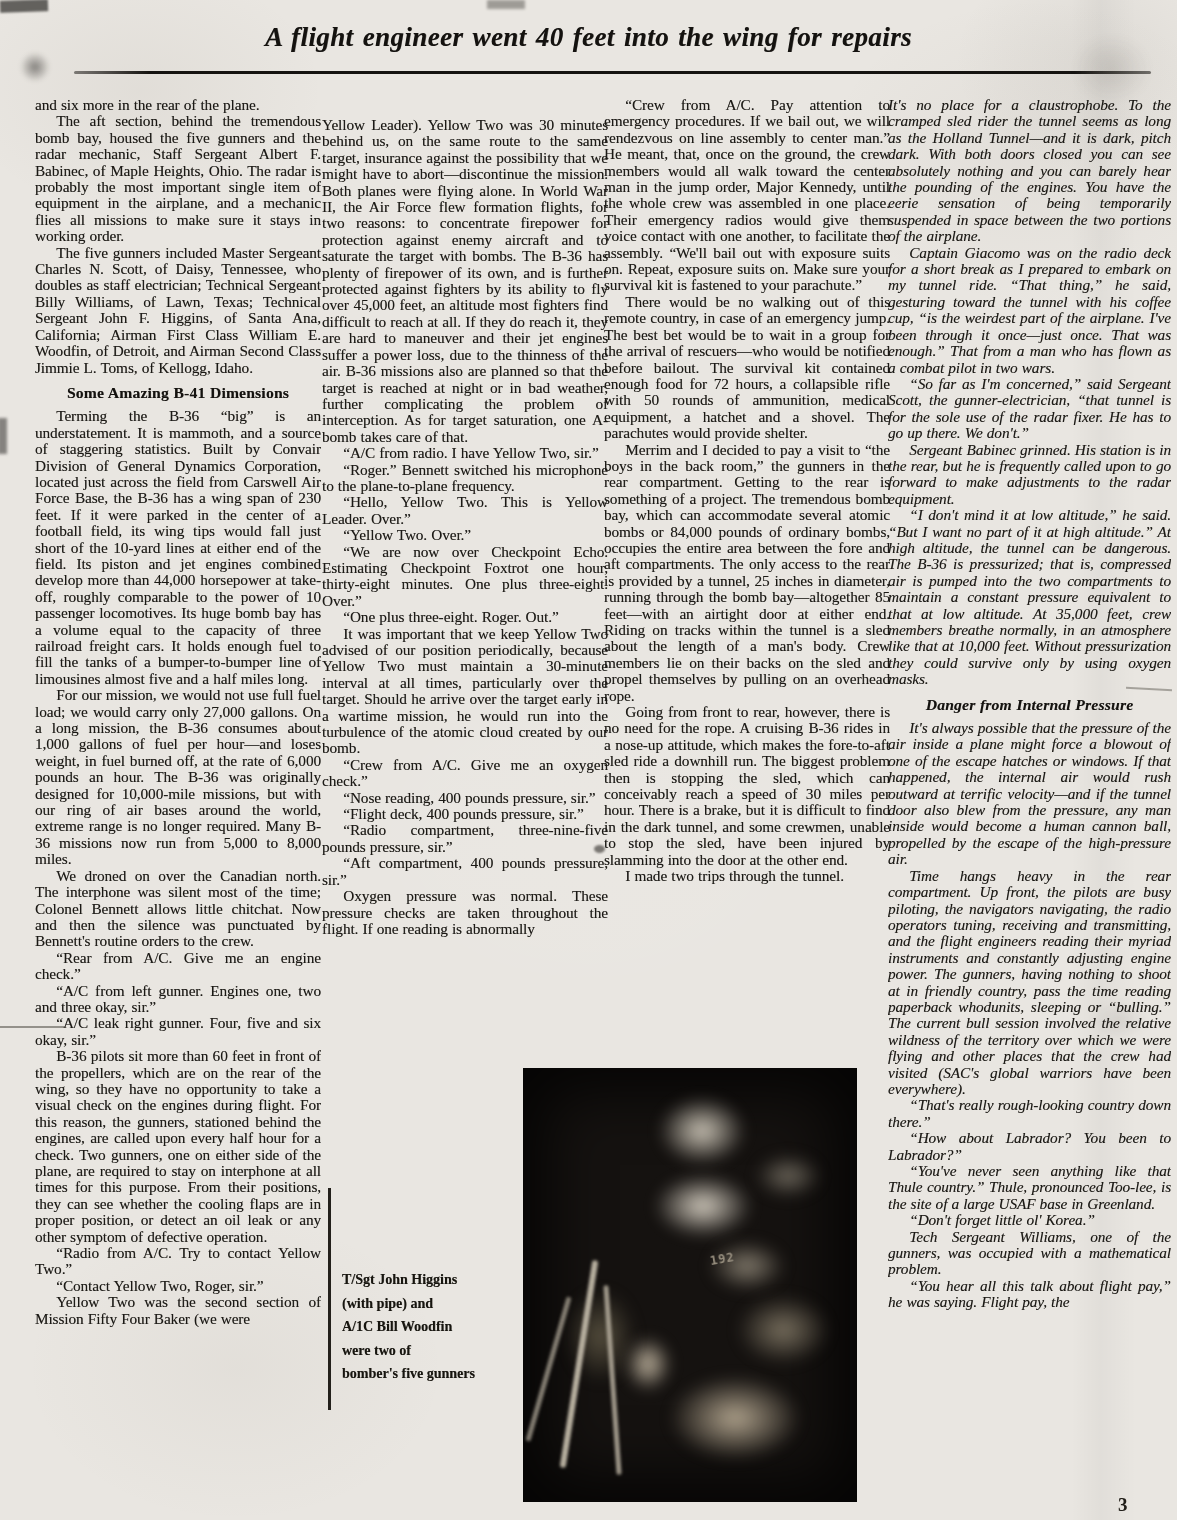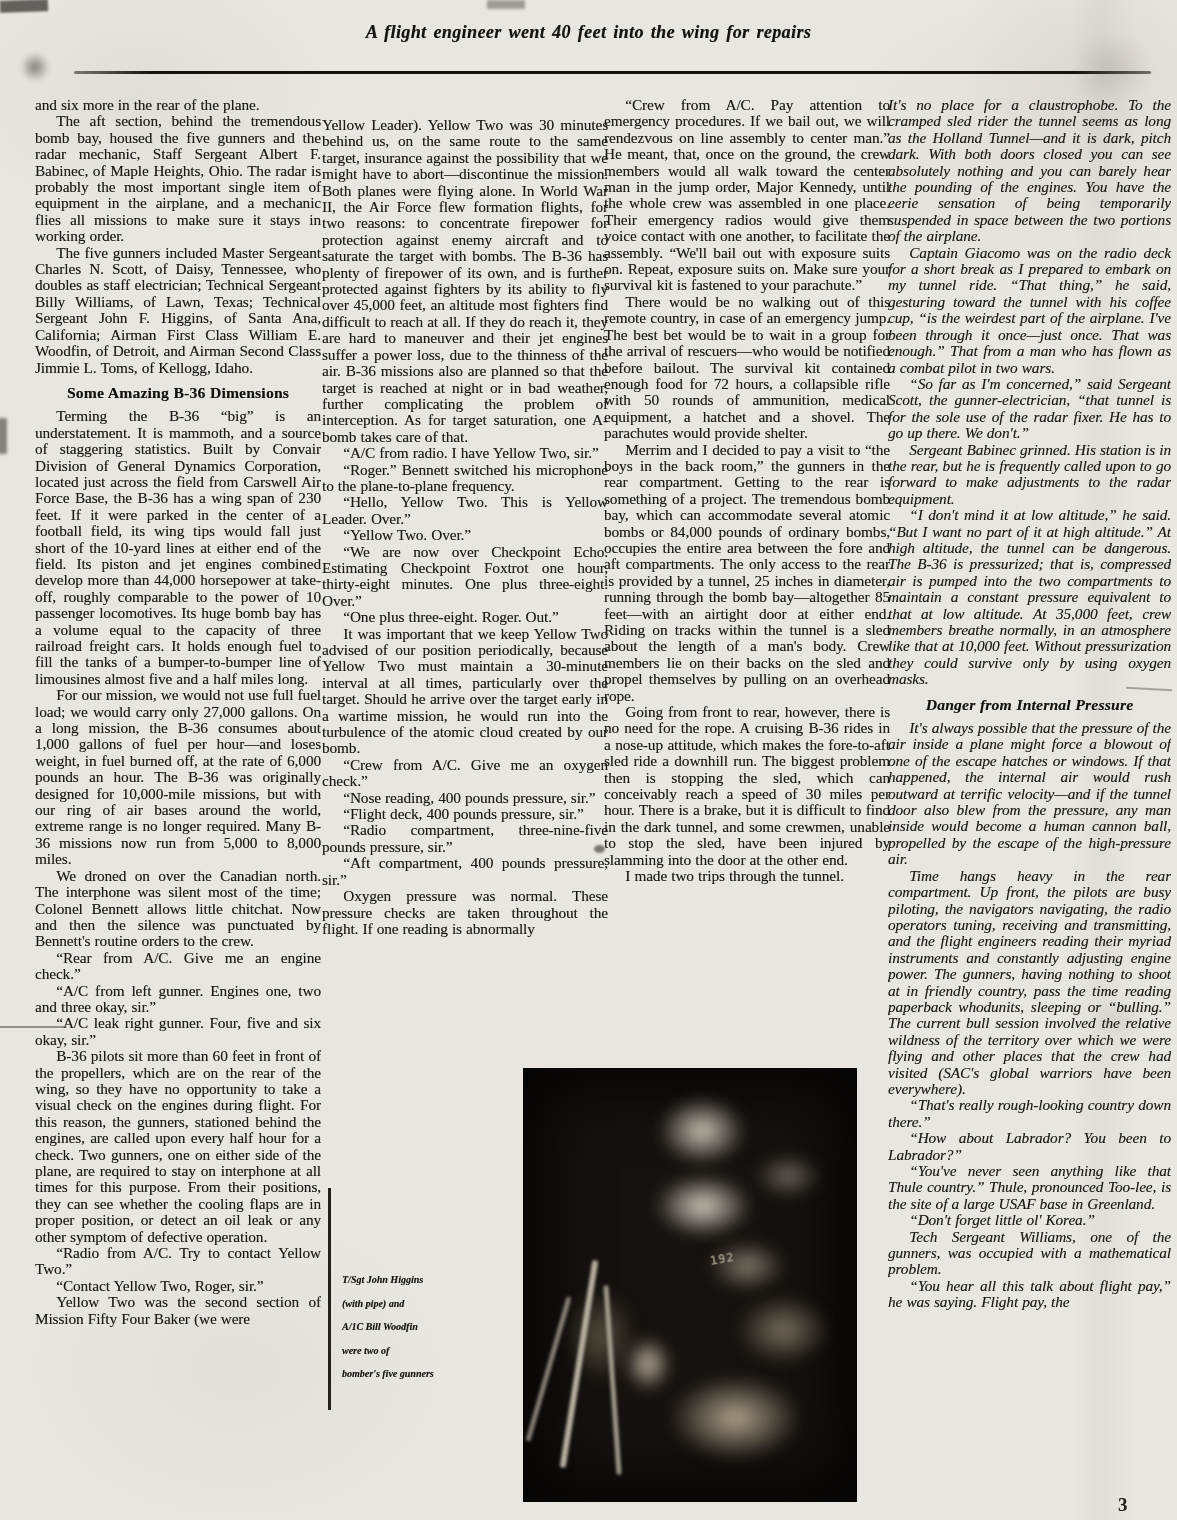--- a/index.html
+++ b/index.html
@@ -12,21 +12,21 @@
       radial-gradient(420px 300px at 50% 55%, rgba(255,255,255,.05), transparent 70%),
       radial-gradient(300px 220px at 20% 90%, rgba(120,110,95,.06), transparent 70%),
       radial-gradient(200px 160px at 93% 4%, rgba(90,85,75,.08), transparent 70%),
       linear-gradient(90deg, transparent 91%, rgba(0,0,0,.035) 93.5%, transparent 96.5%);
     font-family:"Liberation Serif","DejaVu Serif",serif;
     color:#1b1915;
   }
   .headline{
     position:absolute;top:22px;left:0;width:100%;margin:0;
     text-align:center;font-style:italic;font-weight:bold;
-    font-size:18px;letter-spacing:.4px;word-spacing:2px;color:#14120f;
+    font-size:27px;letter-spacing:.4px;word-spacing:2px;color:#14120f;
     text-shadow:.4px .4px 0 rgba(20,18,15,.5);
   }
   .headline-rule{
     position:absolute;top:71px;left:74px;right:26px;height:3px;border-radius:2px;
     background:linear-gradient(90deg, rgba(21,19,16,.5), #151310 7%, #151310 93%, rgba(21,19,16,.55));
   }
   .col{
     position:absolute;top:97px;width:286px;
     font-size:15.2px;line-height:16.4px;text-align:justify;
     word-spacing:.4px;letter-spacing:-.05px;
@@ -42,24 +42,23 @@
   .col h3{
     margin:9px 0 7px;text-align:center;font-size:15.6px;font-weight:bold;
     letter-spacing:.2px;color:#14120f;text-indent:0;
   }
   .caption-rule{
     position:absolute;left:328px;top:1188px;width:2.5px;height:222px;
     background:#23201b;
   }
   .caption{
     position:absolute;left:342px;top:1268px;width:172px;
-    font-weight:bold;font-size:10px;line-height:23.5px;
+    font-weight:bold;font-size:14px;line-height:23.5px;
     white-space:pre-line;color:#17150f;
     text-shadow:.3px .3px 0 rgba(23,21,15,.45);
-    font-style:italic;
   }
   .photo{
     position:absolute;left:523px;top:1068px;width:334px;height:434px;
     background:#151210;overflow:hidden;
     box-shadow:inset 0 0 60px 25px rgba(0,0,0,.75);
   }
   .photo .blob{position:absolute;border-radius:50%;filter:blur(7px);}
   .b-top    {left:36%;top:4%;  width:118px;height:92px; background:radial-gradient(closest-side,#cdc6b8,rgba(205,198,184,0) 75%);}
   .b-panels {left:34%;top:22%; width:132px;height:86px; background:radial-gradient(closest-side,#d4cdc0,rgba(212,205,192,0) 75%);}
   .b-frame  {left:66%;top:18%; width:90px;height:60px;  background:radial-gradient(closest-side,#6d675c,rgba(109,103,92,0) 75%);}
@@ -97,21 +96,21 @@
 
 <div class="page">
 
   <h1 class="headline">A flight engineer went 40 feet into the wing for repairs</h1>
   <div class="headline-rule"></div>
 
   <div class="col col1">
       <p class="ni">and six more in the rear of the plane.</p>
       <p>The aft section, behind the tremendous bomb bay, housed the five gunners and the radar mechanic, Staff Sergeant Albert F. Babinec, of Maple Heights, Ohio. The radar is probably the most important single item of equipment in the airplane, and a mechanic flies all missions to make sure it stays in working order.</p>
       <p>The five gunners included Master Sergeant Charles N. Scott, of Daisy, Tennessee, who doubles as staff electrician; Technical Sergeant Billy Williams, of Lawn, Texas; Technical Sergeant John F. Higgins, of Santa Ana, California; Airman First Class William E. Woodfin, of Detroit, and Airman Second Class Jimmie L. Toms, of Kellogg, Idaho.</p>
-      <h3>Some Amazing B-36 Dimensions</h3>
+      <h3>Some Amazing B-41 Dimensions</h3>
       <p>Terming the B-36 “big” is an understatement. It is mammoth, and a source of staggering statistics. Built by Convair Division of General Dynamics Corporation, located just across the field from Carswell Air Force Base, the B-36 has a wing span of 230 feet. If it were parked in the center of a football field, its wing tips would fall just short of the 10-yard lines at either end of the field. Its piston and jet engines combined develop more than 44,000 horsepower at take-off, roughly comparable to the power of 10 passenger locomotives. Its huge bomb bay has a volume equal to the capacity of three railroad freight cars. It holds enough fuel to fill the tanks of a bumper-to-bumper line of limousines almost five and a half miles long.</p>
       <p>For our mission, we would not use full fuel load; we would carry only 27,000 gallons. On a long mission, the B-36 consumes about 1,000 gallons of fuel per hour—and loses weight, in fuel burned off, at the rate of 6,000 pounds an hour. The B-36 was originally designed for 10,000-mile missions, but with our ring of air bases around the world, extreme range is no longer required. Many B-36 missions now run from 5,000 to 8,000 miles.</p>
       <p>We droned on over the Canadian north. The interphone was silent most of the time; Colonel Bennett allows little chitchat. Now and then the silence was punctuated by Bennett's routine orders to the crew.</p>
       <p>“Rear from A/C. Give me an engine check.”</p>
       <p>“A/C from left gunner. Engines one, two and three okay, sir.”</p>
       <p>“A/C leak right gunner. Four, five and six okay, sir.”</p>
       <p>B-36 pilots sit more than 60 feet in front of the propellers, which are on the rear of the wing, so they have no opportunity to take a visual check on the engines during flight. For this reason, the gunners, stationed behind the engines, are called upon every half hour for a check. Two gunners, one on either side of the plane, are required to stay on interphone at all times for this purpose. From their positions, they can see whether the cooling flaps are in proper position, or detect an oil leak or any other symptom of defective operation.</p>
       <p>“Radio from A/C. Try to contact Yellow Two.”</p>
       <p>“Contact Yellow Two, Roger, sir.”</p>
       <p>Yellow Two was the second section of Mission Fifty Four Baker (we were</p>

